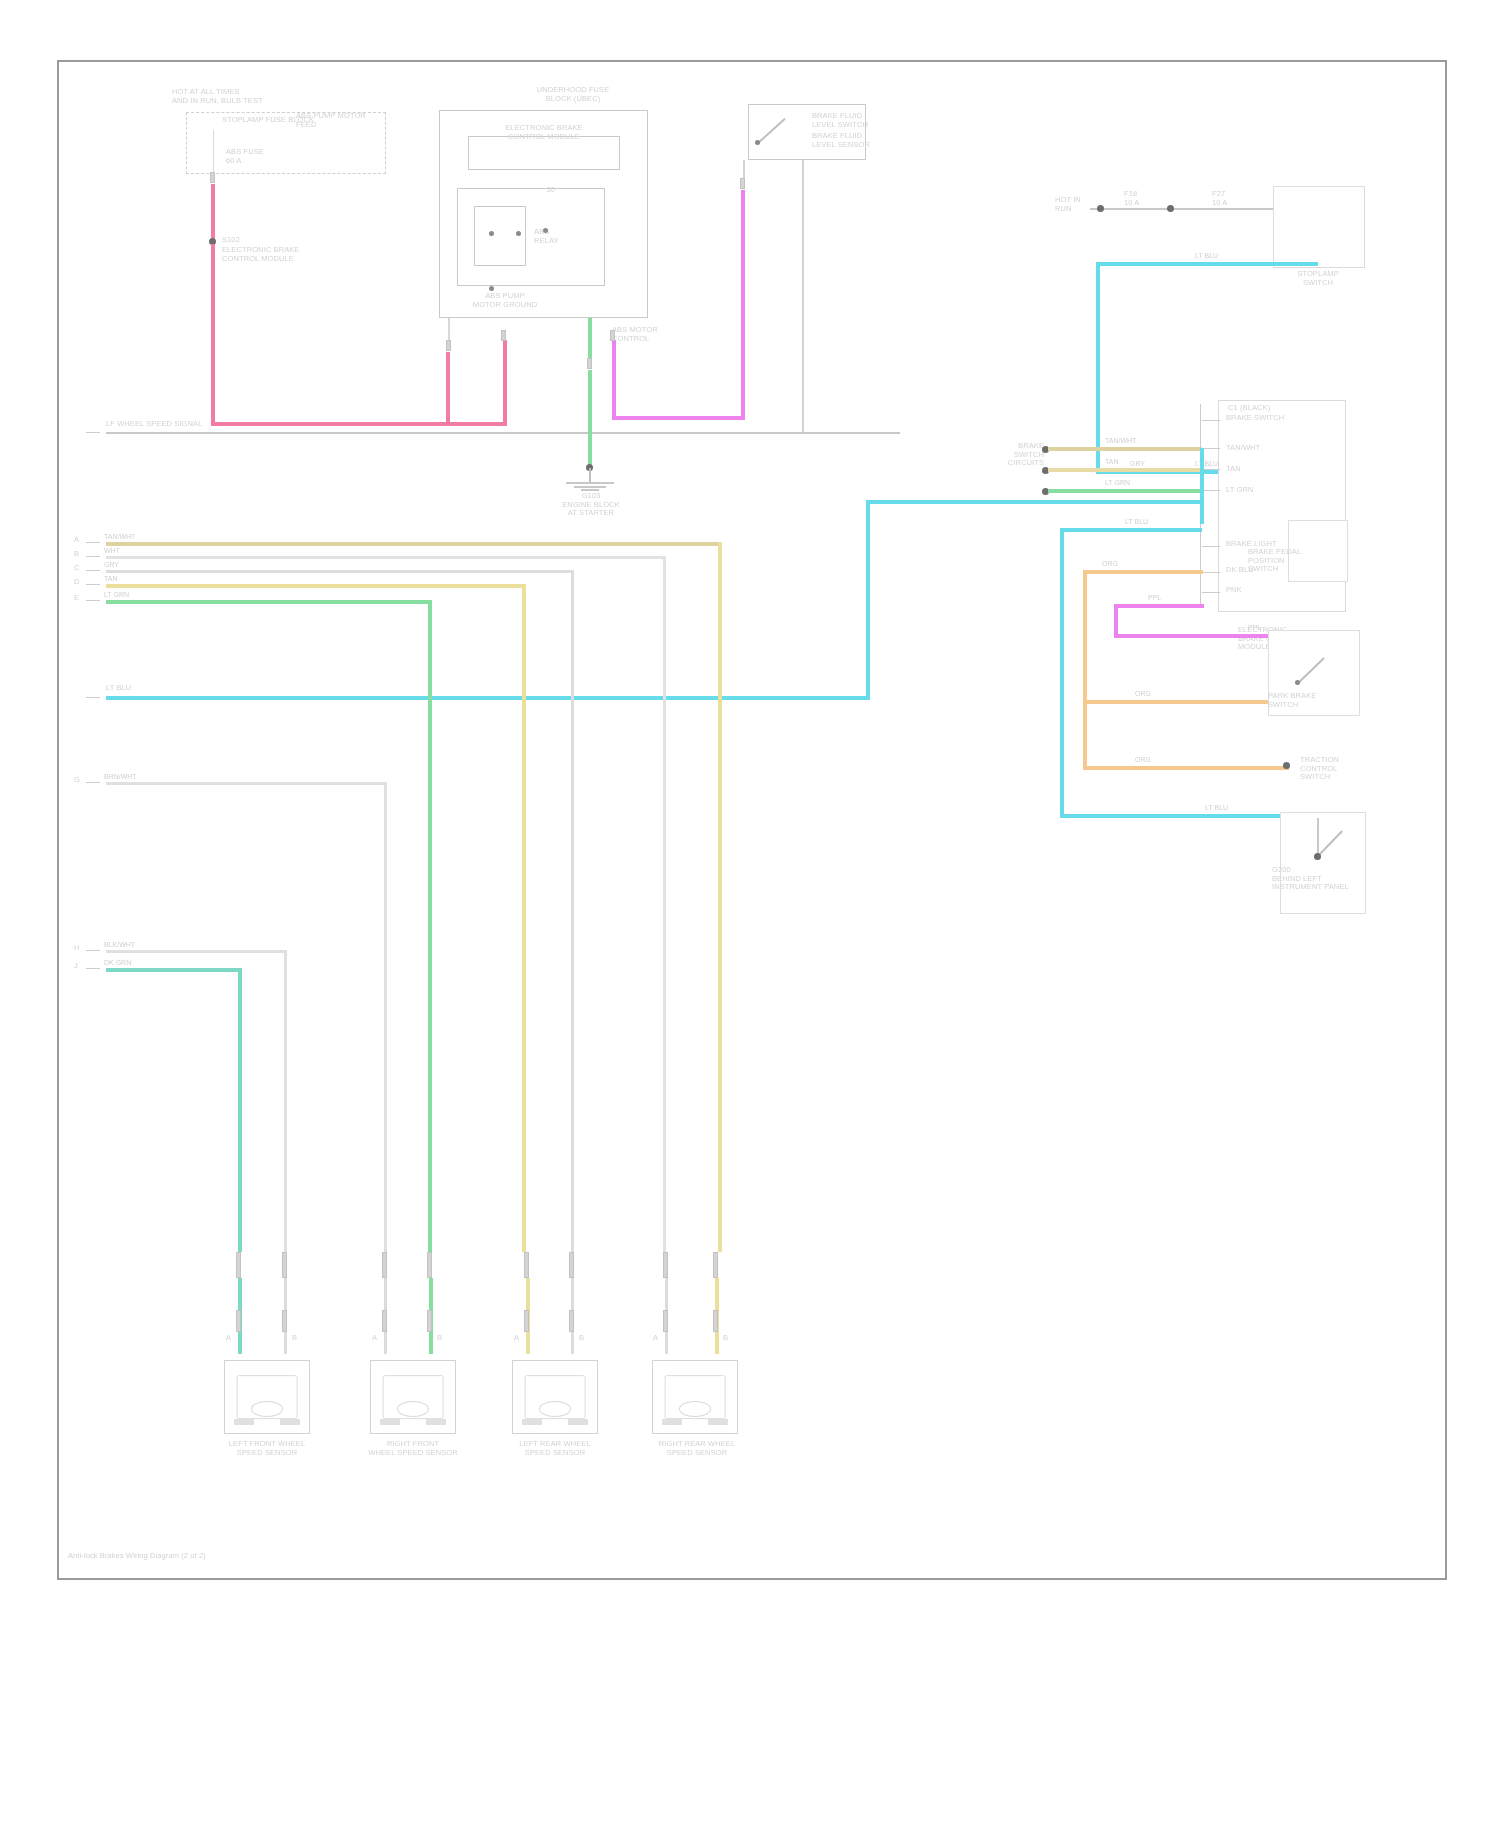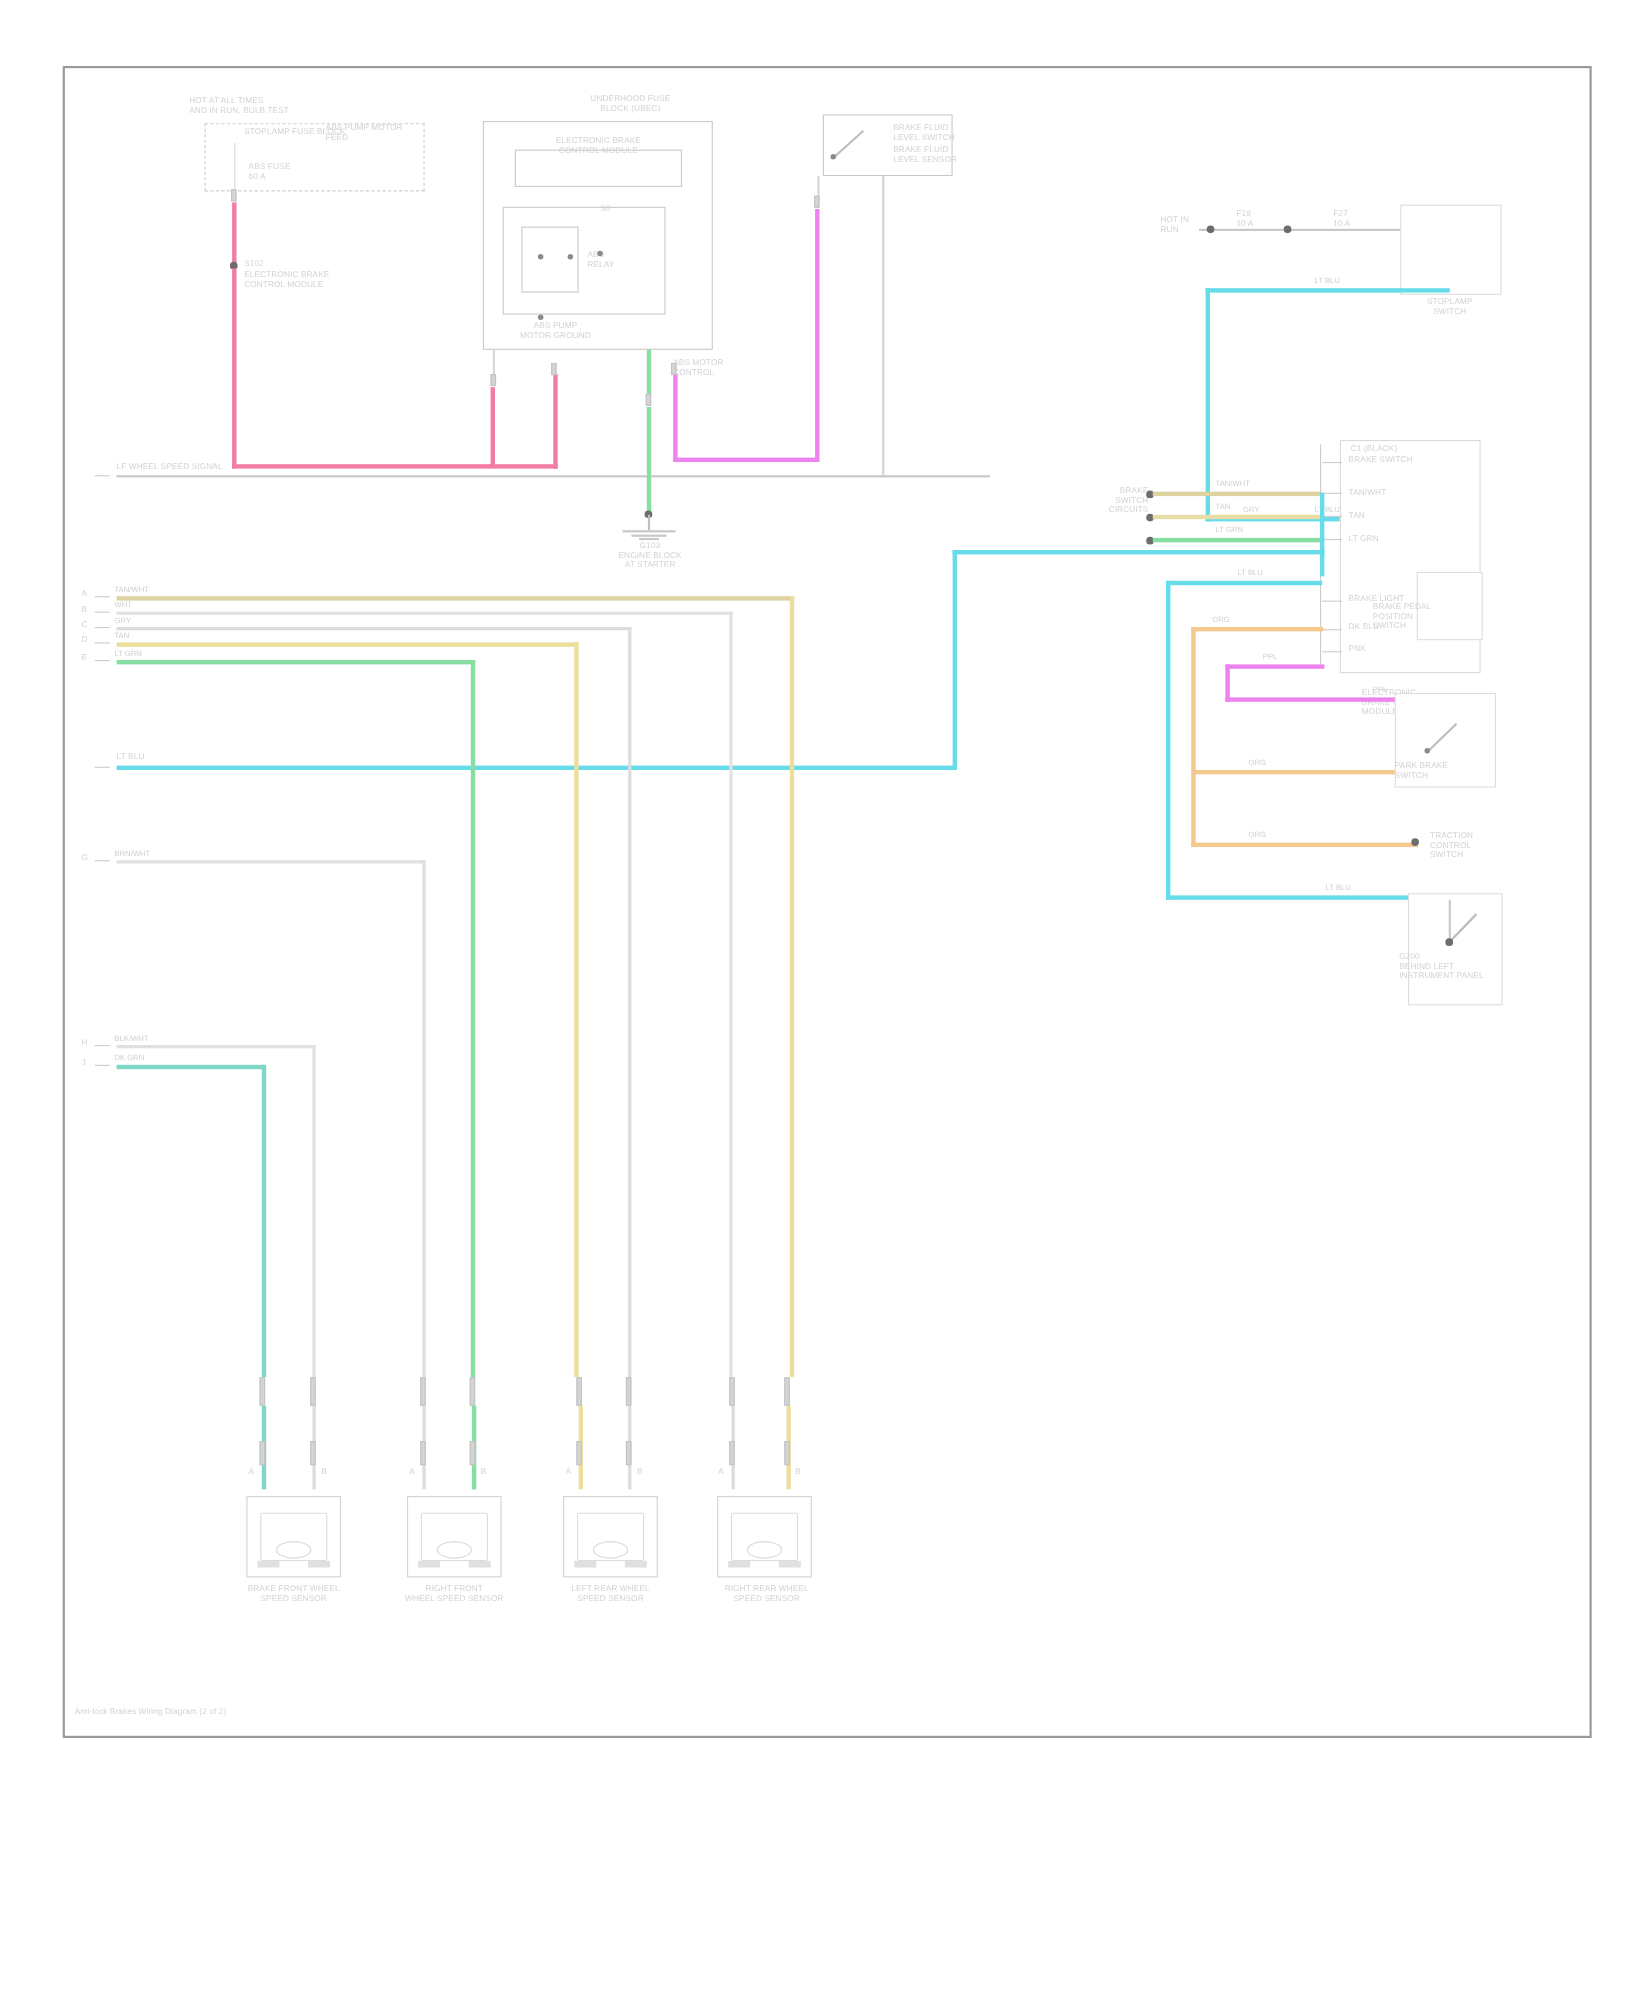--- a/index.html
+++ b/index.html
@@ -308,21 +308,21 @@
   <div class="pin" style="left:236px;top:1310px;height:22px;"></div>
   <div class="pin" style="left:282px;top:1310px;height:22px;"></div>
   <div class="lbl" style="left:226px;top:1334px;width:10px;">A</div>
   <div class="lbl" style="left:292px;top:1334px;width:10px;">B</div>
   <div class="sensor" style="left:224px;top:1360px;width:86px;height:74px;">
     <div class="inner"></div>
     <div class="coil"></div>
     <div class="bar" style="left:9px;bottom:8px;width:20px;"></div>
     <div class="bar" style="right:9px;bottom:8px;width:20px;"></div>
   </div>
-  <div class="lbl c" style="left:212px;top:1440px;width:110px;">BRAKE FRONT WHEEL
+  <div class="lbl c" style="left:212px;top:1440px;width:110px;">LEFT FRONT WHEEL
 SPEED SENSOR</div>
 
   <div class="pin" style="left:382px;top:1252px;height:26px;"></div>
   <div class="pin" style="left:427px;top:1252px;height:26px;"></div>
   <div class="wire" style="left:384px;top:1278px;width:3px;height:76px;background:#dcdcdc;"></div>
   <div class="wire" style="left:429px;top:1278px;width:4px;height:76px;background:#86dfa0;"></div>
   <div class="pin" style="left:382px;top:1310px;height:22px;"></div>
   <div class="pin" style="left:427px;top:1310px;height:22px;"></div>
   <div class="lbl" style="left:372px;top:1334px;width:10px;">A</div>
   <div class="lbl" style="left:437px;top:1334px;width:10px;">B</div>

